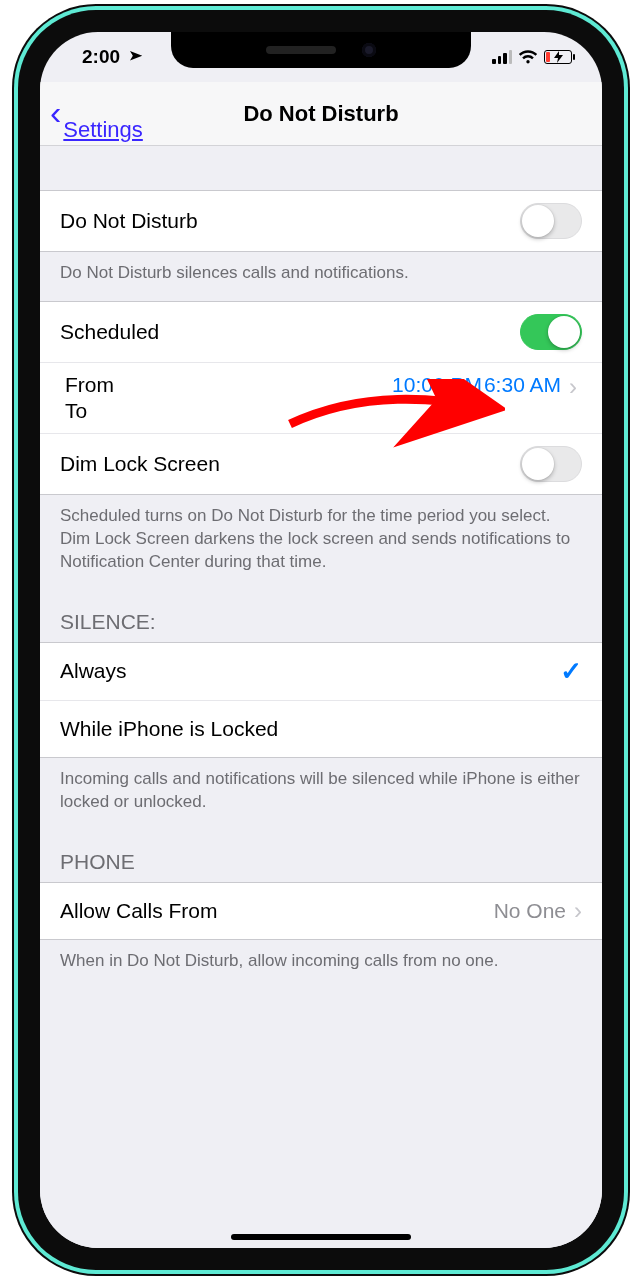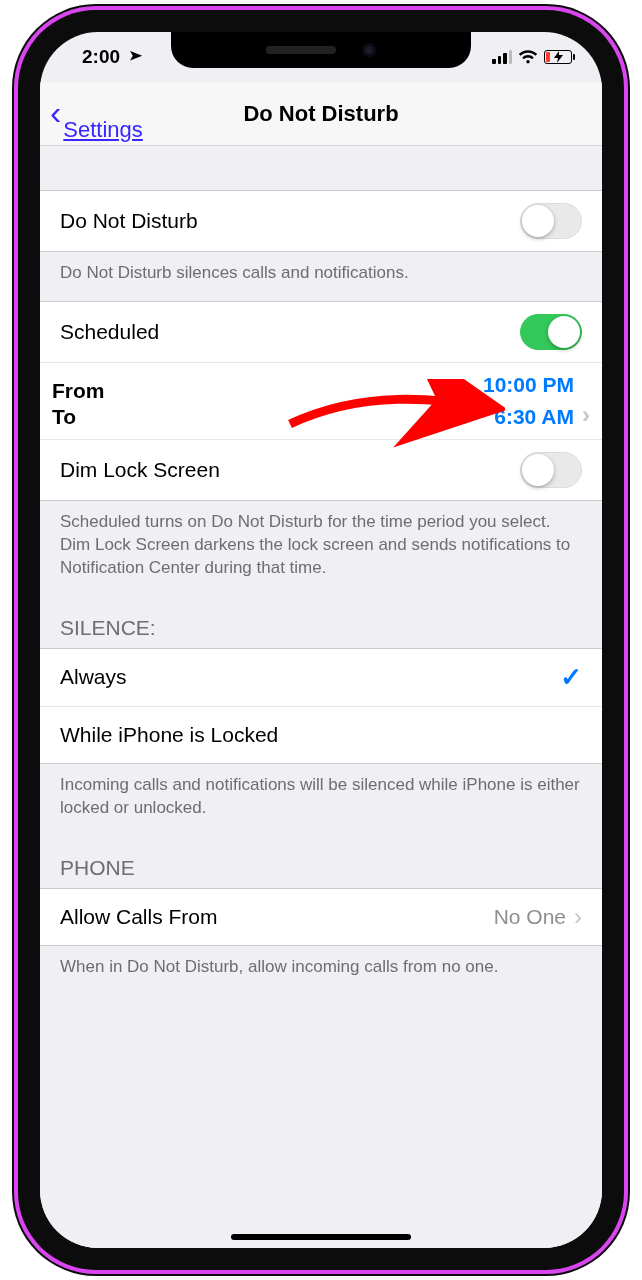--- a/index.html
+++ b/index.html
@@ -10,21 +10,21 @@
     height: 1280px;
     position: relative;
     overflow: hidden;
   }
 
   
   .phone-outer {
     position: absolute;
     left: 14px; top: 6px;
     width: 614px; height: 1268px;
-    background: #d946ef;
+    background: #5eead4;
     border-radius: 82px;
     box-shadow: 0 0 0 2px #0b0b0b;
   }
   .phone-inner {
     position: absolute;
     left: 4px; top: 4px; right: 4px; bottom: 4px;
     background: #0c0c0c;
     border-radius: 78px;
   }
   .side-btn {
@@ -163,23 +163,23 @@
     position: absolute; top: 1px;
     width: 32px; height: 32px;
     background: #fff; border-radius: 50%;
     box-shadow: 0 2px 4px rgba(0,0,0,.25), 0 0 0 1px rgba(0,0,0,.03);
   }
   .toggle.off .knob { left: 1px; }
   .toggle.on { background: #34c759; border-color:#34c759; }
   .toggle.on .knob { right: 1px; }
 
   
-  .fromto-row { align-items: flex-end; padding: 10px 12px; font-weight: bold; }
+  .fromto-row { align-items: flex-start; padding: 10px 25px; }
   .fromto-labels { display:flex; flex-direction:column; gap:2px; flex:1; font-size:21px;}
-  .fromto-values { display:flex; flex-direction:column; align-items:flex-end; gap:8px; color:#007aff; font-size:21px; }
+  .fromto-values { display:flex; flex-direction:row; align-items:flex-end; gap:2px; color:#007aff; font-size:21px; }
 
   .check { color:#007aff; font-size:26px; font-weight:600; }
 
   
   .arrow-anno {
     position: absolute;
     z-index: 60;
     pointer-events: none;
   }
 

